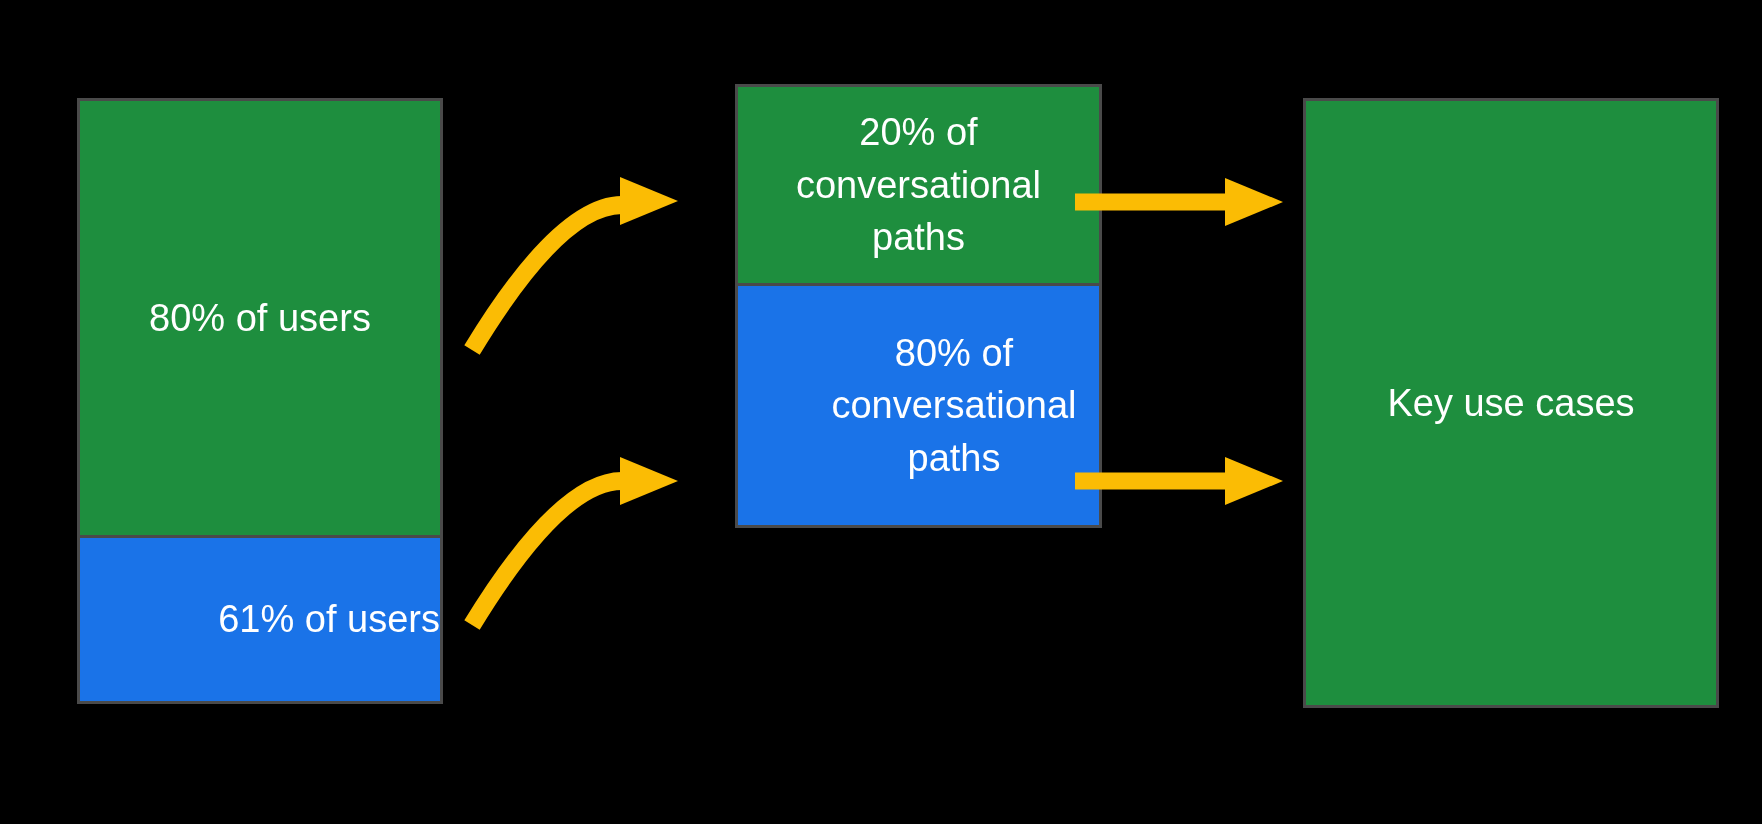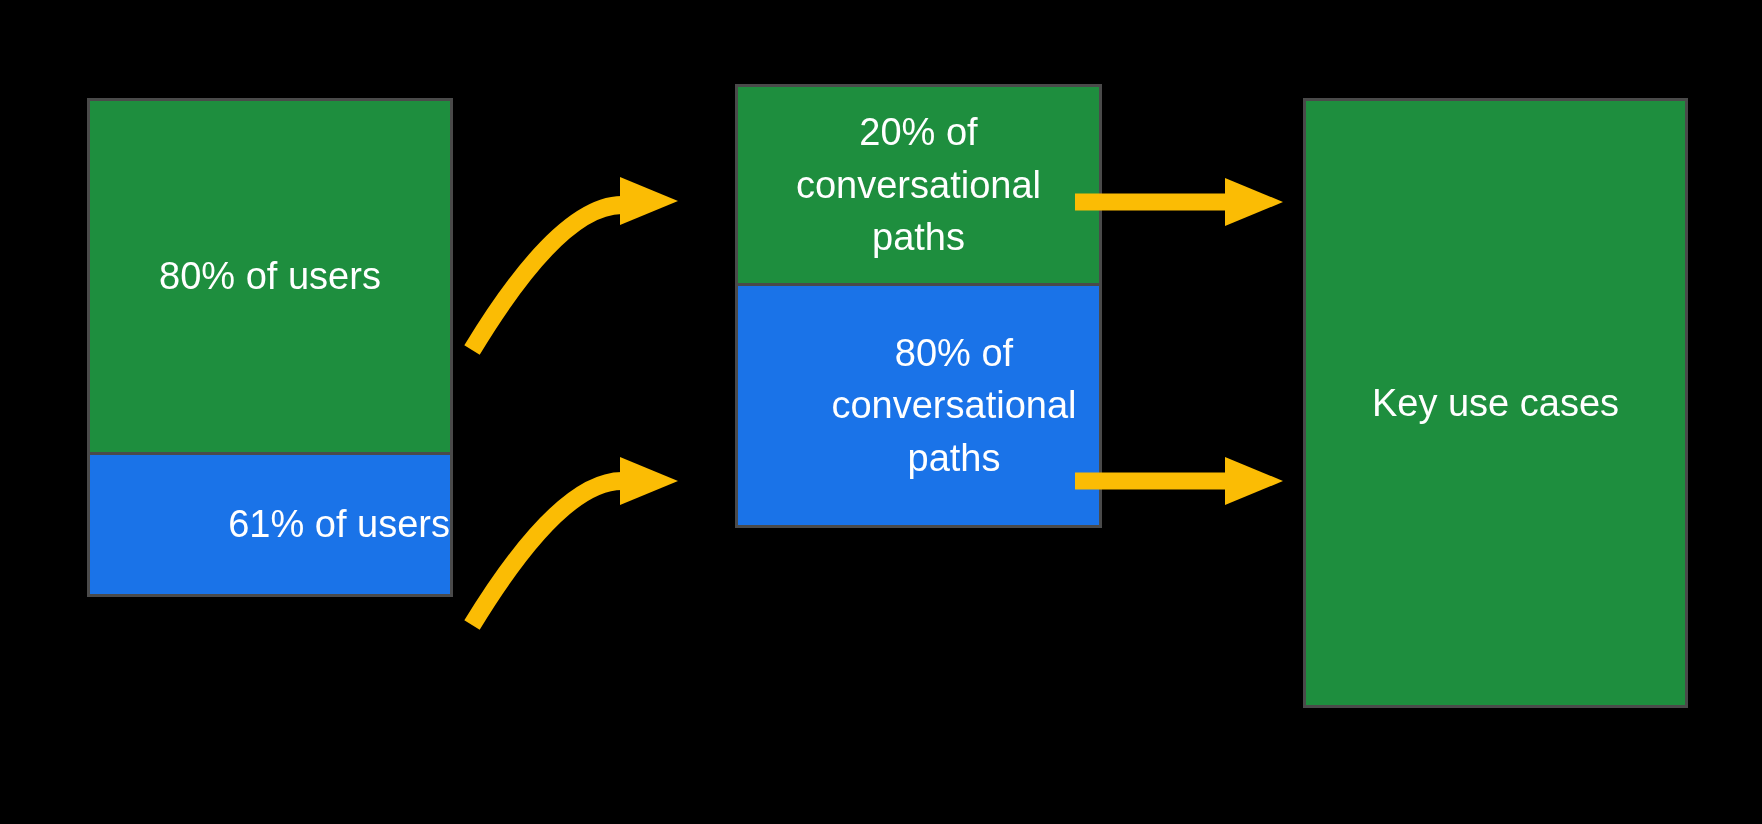--- a/index.html
+++ b/index.html
@@ -9,23 +9,23 @@
   html,body{margin:0;padding:0;background:var(--bg);}
   #canvas{
     position:relative; width:1762px; height:824px; overflow:hidden;
     background:var(--bg);
     font-family:"Liberation Sans", sans-serif;
   }
   .column{
     position:absolute; display:flex; flex-direction:column;
     border:3px solid var(--border); box-sizing:border-box;
   }
-  #col-users{left:87px; top:98px; width:366px; height:499px;}
+  #col-users{left:77px; top:98px; width:366px; height:606px;}
   #col-paths{left:695px; top:84px; width:367px; height:444px;margin-left:40px;}
-  #col-outcomes{left:1303px; top:98px; width:385px; height:610px;}
+  #col-outcomes{left:1303px; top:98px; width:416px; height:610px;}
 
   .segment{
     display:flex; align-items:center; justify-content:center;
     text-align:center; min-height:0;
   }
   .segment + .segment{border-top:3px solid var(--border);}
   .segment.green{background:var(--green);}
   .segment.blue{background:var(--blue);justify-content:flex-end;}
 
   #seg-users-green{flex-grow:469;}

